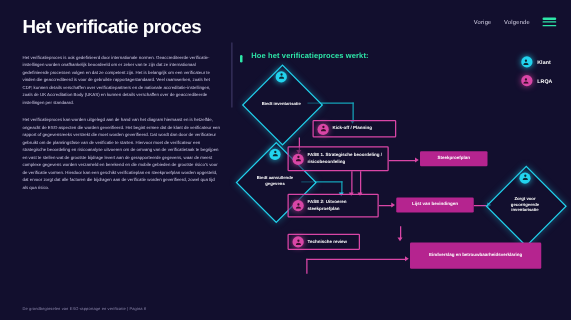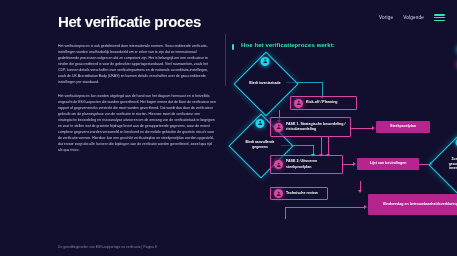--- a/index.html
+++ b/index.html
@@ -3,21 +3,21 @@
 <meta charset="utf-8">
 <style>
   html,body{margin:0;padding:0;}
   body{
     width:457px;height:256px;overflow:hidden;
     background:#120f2e;
     font-family:"Liberation Sans", sans-serif;
     color:#ffffff;
     position:relative;
   }
-  .slide{position:absolute;inset:0;background:#120f2e;margin-left:40px;}
+  .slide{position:absolute;inset:0;background:#120f2e;}
 
   
   .topnav{position:absolute;top:14px;right:12px;display:flex;align-items:center;gap:10px;}
   .navlink{font-size:4.6px;color:#d9d6ea;letter-spacing:.2px;}
   .hamburger{display:flex;flex-direction:column;justify-content:space-between;width:11px;height:7px;}
   .hamburger i{display:block;height:1.5px;background:#2ee6a8;border-radius:1px;}
 
   
   .leftcol{position:absolute;left:18px;top:14px;width:158px;}
   .title{font-size:15px;font-weight:700;letter-spacing:-.4px;line-height:1.05;color:#ffffff;margin:0 0 13px 0;}

